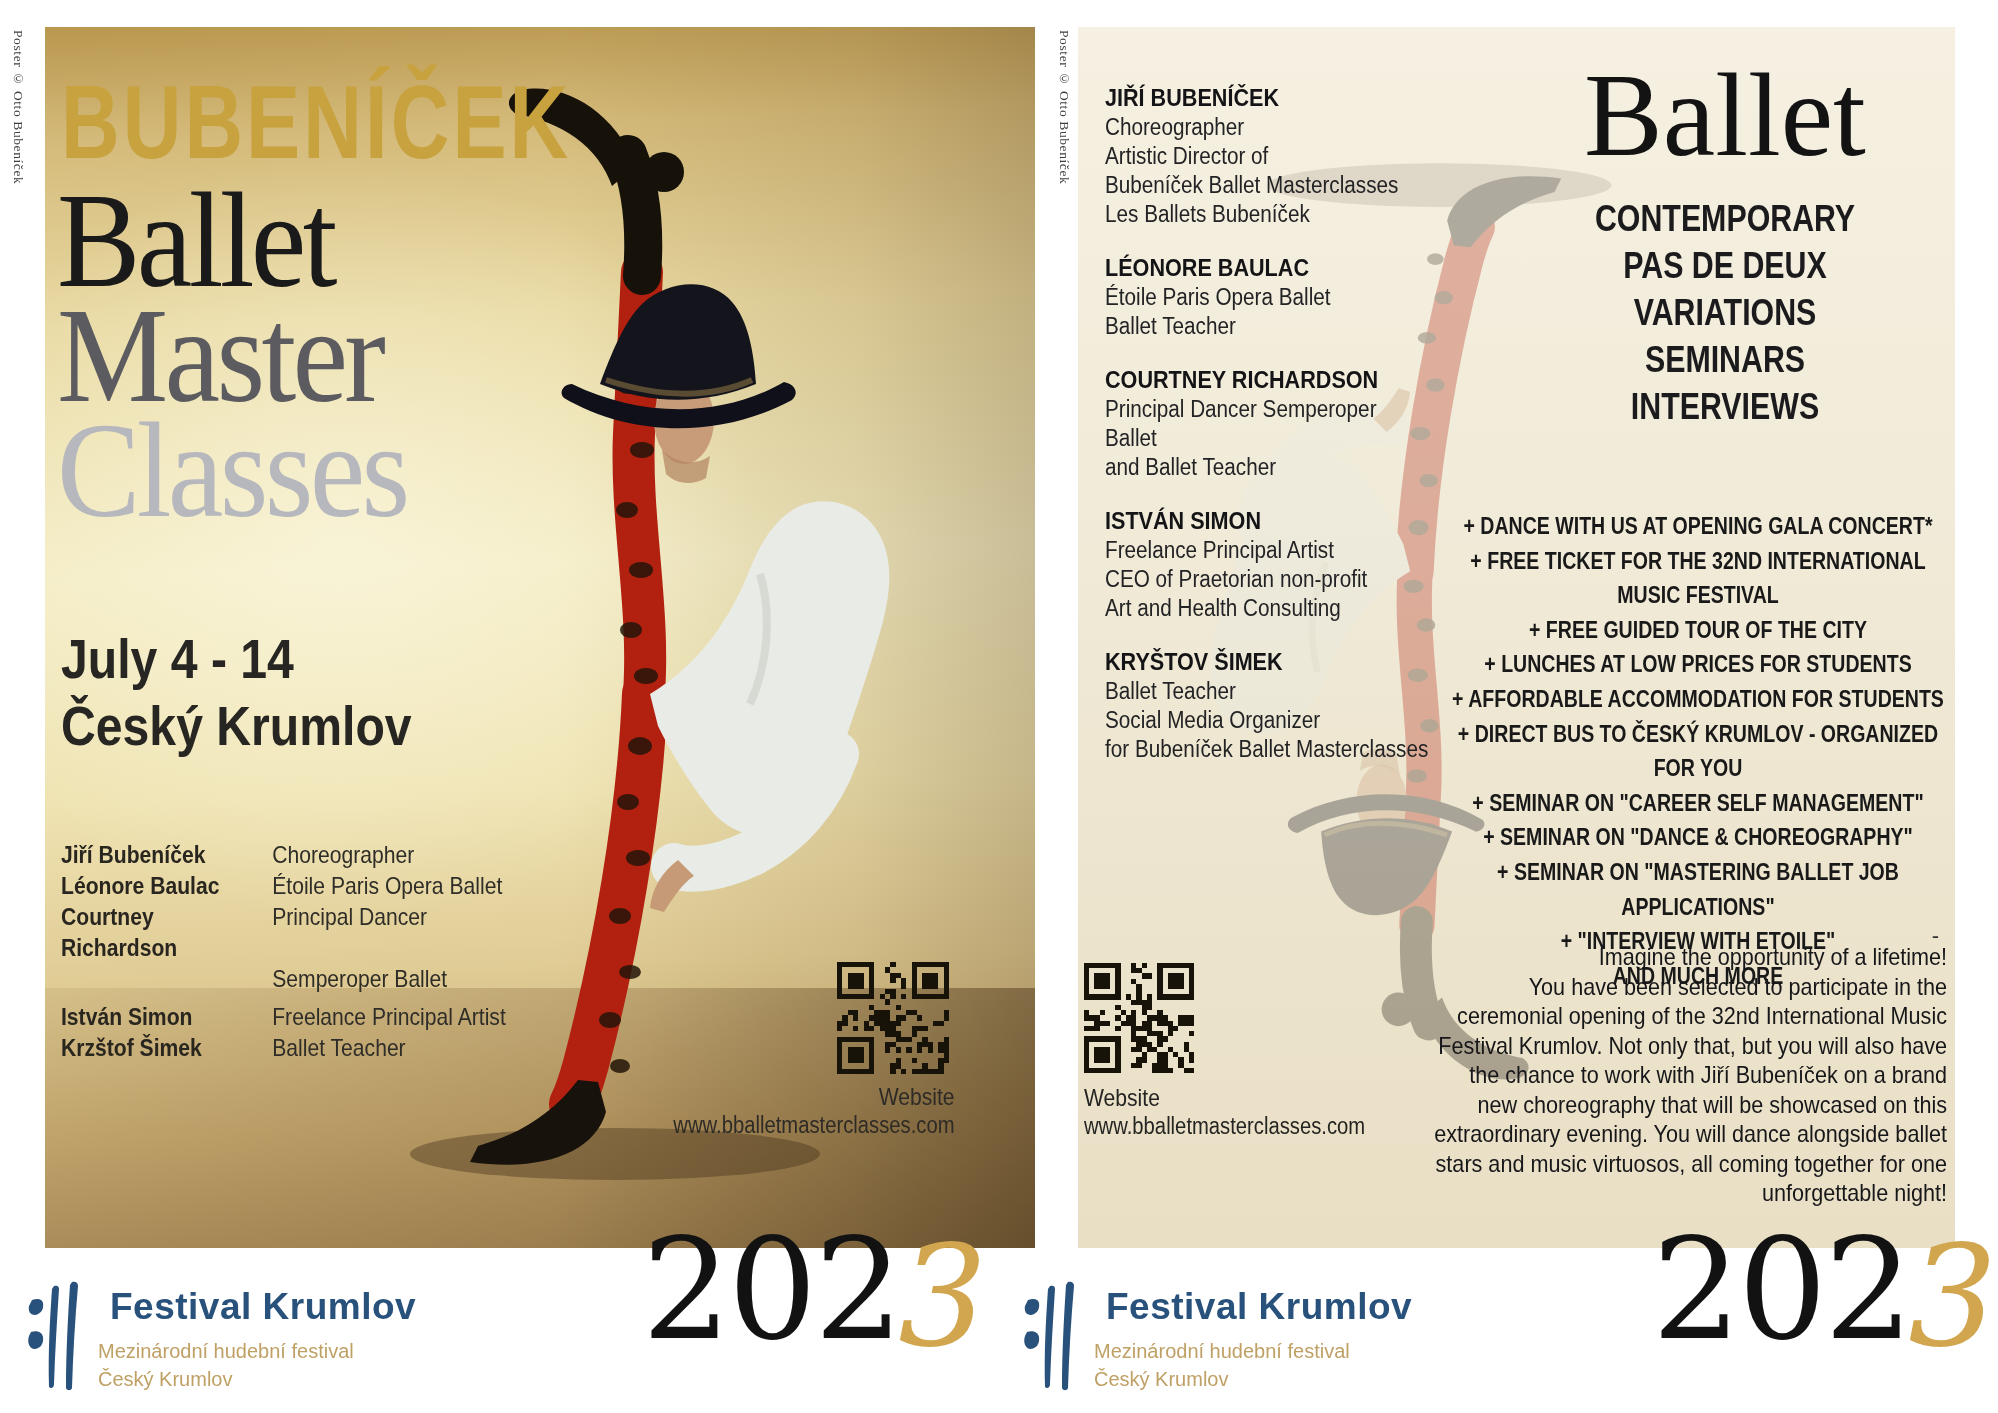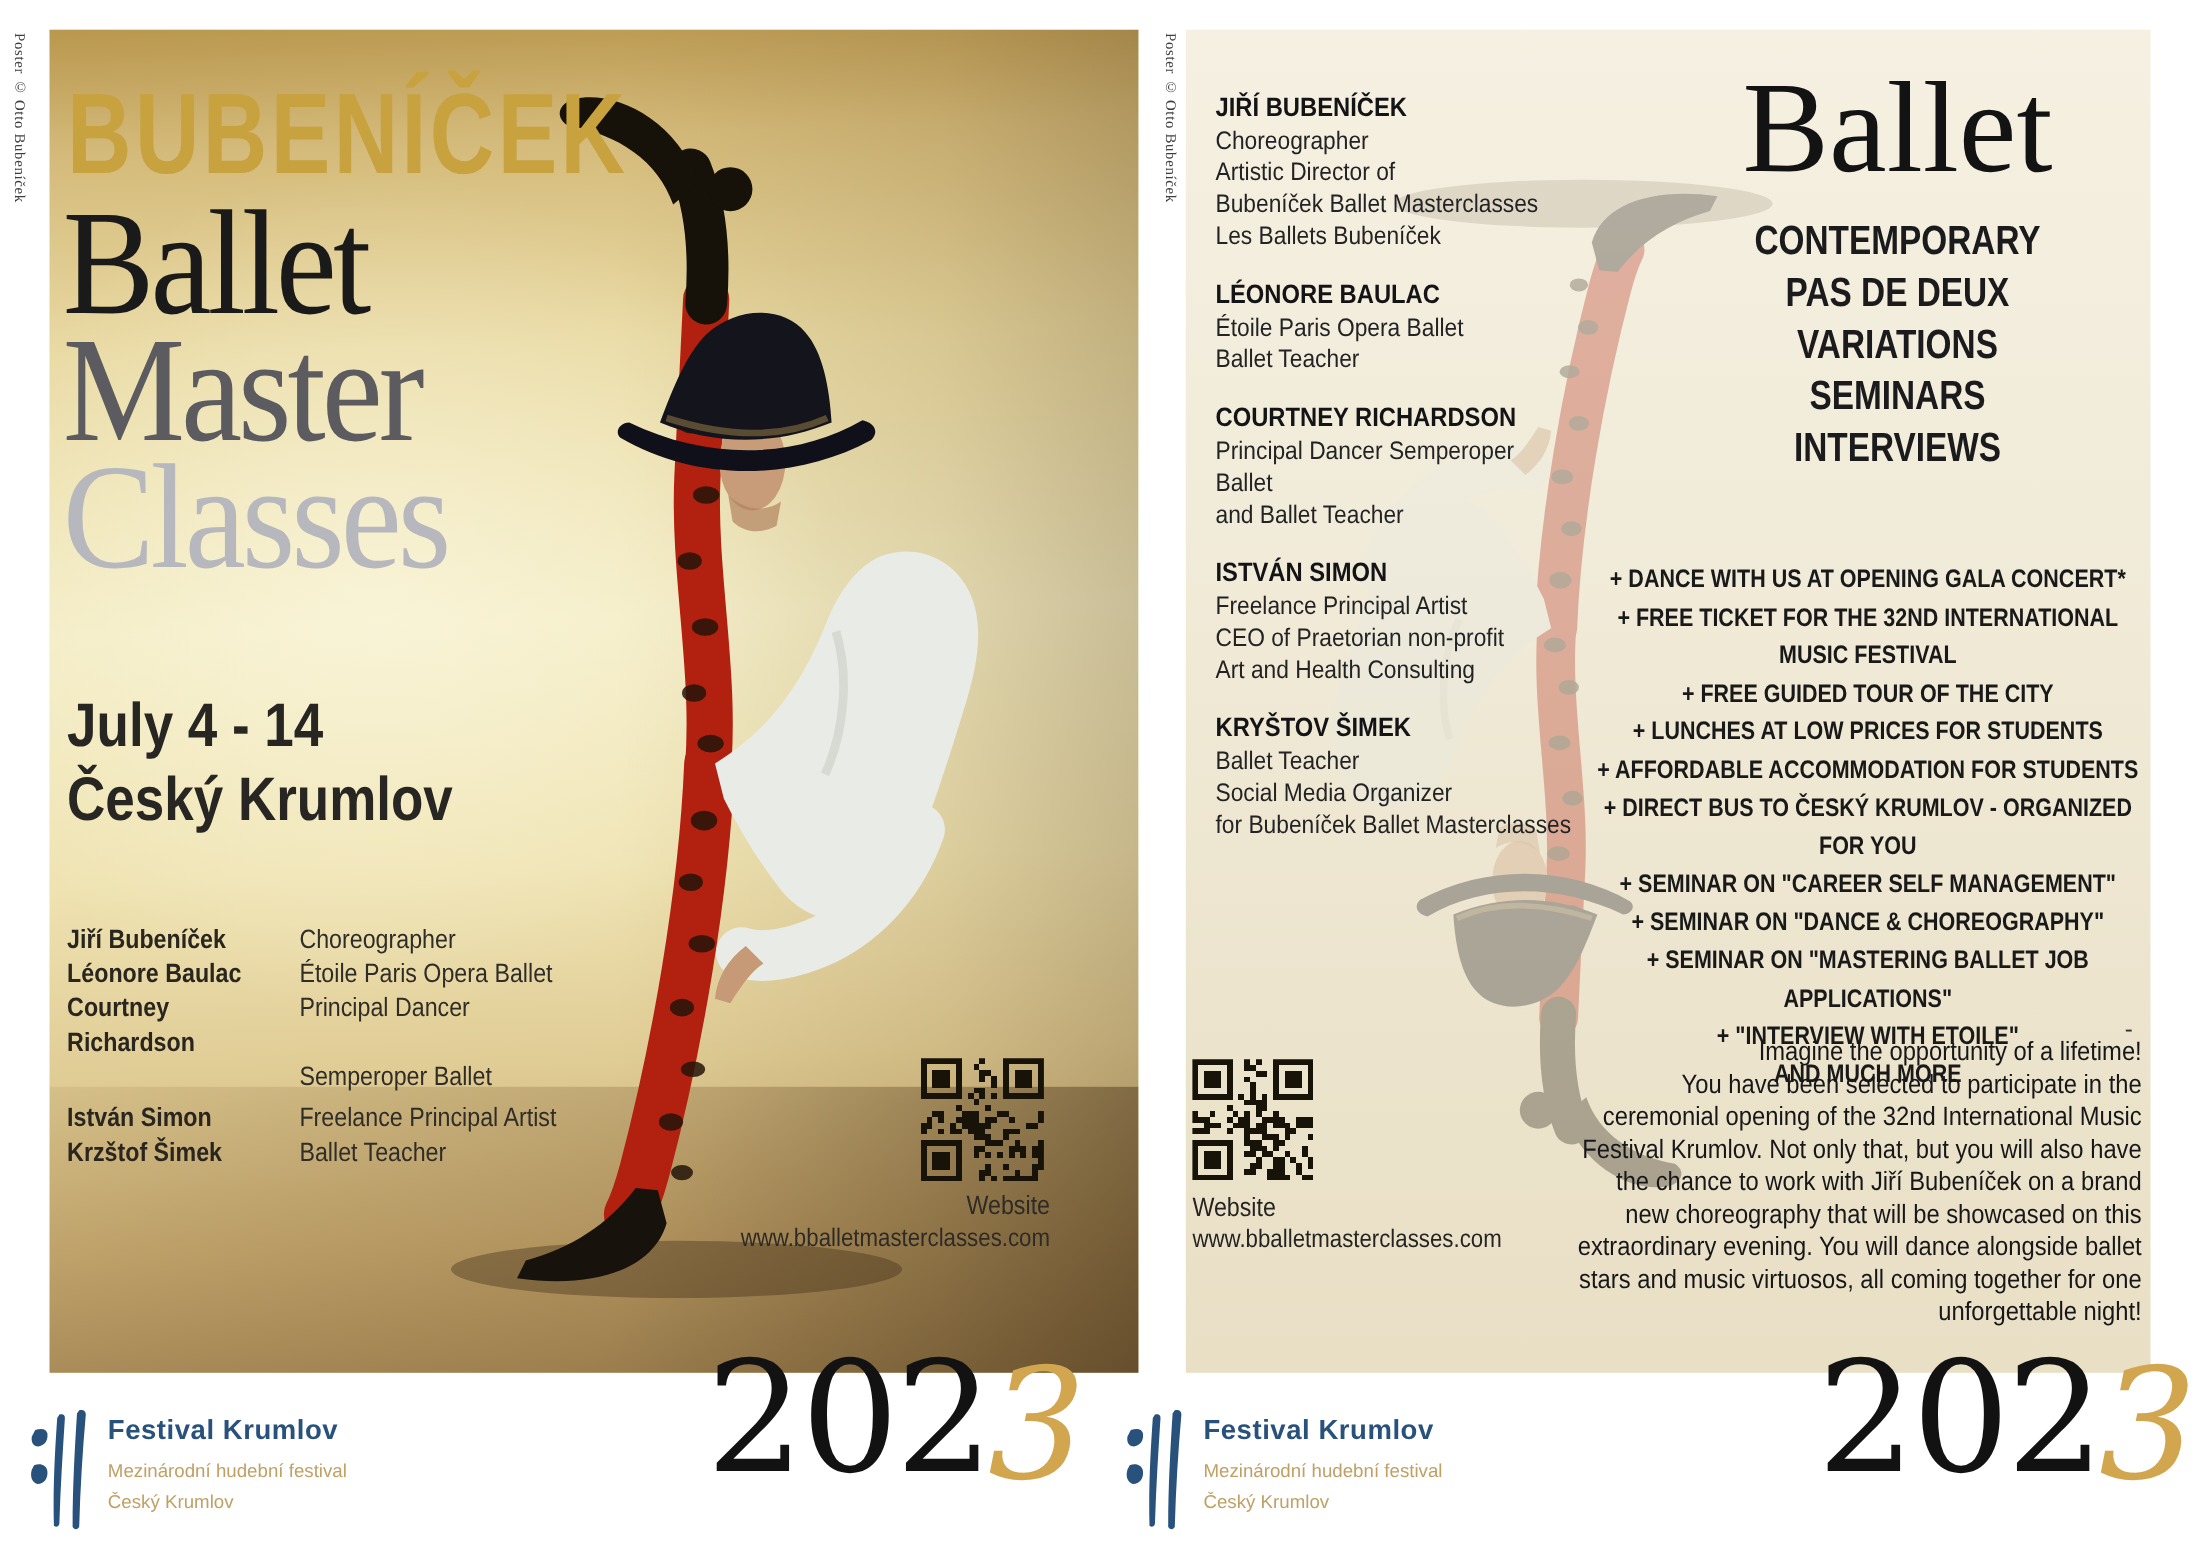--- a/index.html
+++ b/index.html
@@ -68,22 +68,22 @@
   .dash{position:absolute;right:16px;top:896px;font-size:22px;color:#333;}
   .pitch{position:absolute;right:8px;top:915px;width:580px;text-align:right;
          font-size:24px;line-height:29.5px;color:#17171a;
          transform:scaleX(.9);transform-origin:right top;}
 
   
   .logo{position:absolute;top:1280px;width:420px;height:120px;}
   .logo.g1{left:24px;} .logo.g2{left:1020px;}
   .logo .mark{position:absolute;left:0;top:0;}
   .logo .ltext{position:absolute;left:74px;top:6px;}
-  .logo .lbrand{font-size:25px;font-weight:bold;color:#28517c;letter-spacing:.5px;}
-  .logo .lsub{margin-top:9px;font-size:17px;color:#bfa065;line-height:28px;}
+  .logo .lbrand{font-size:37px;font-weight:bold;color:#28517c;letter-spacing:.5px;margin-left:12px;}
+  .logo .lsub{margin-top:9px;font-size:20px;color:#bfa065;line-height:28px;}
   .year{position:absolute;top:1208px;font-family:"DejaVu Serif",serif;font-size:140px;
         letter-spacing:-3px;color:#121212;white-space:nowrap;}
   .year.y1{left:642px;} .year.y2{left:1652px;}
   .year .three{font-style:italic;color:#d1a64e;position:relative;top:7px;margin-left:-2px;}
 </style>
 </head>
 <body>
 
 <div class="page">
 

